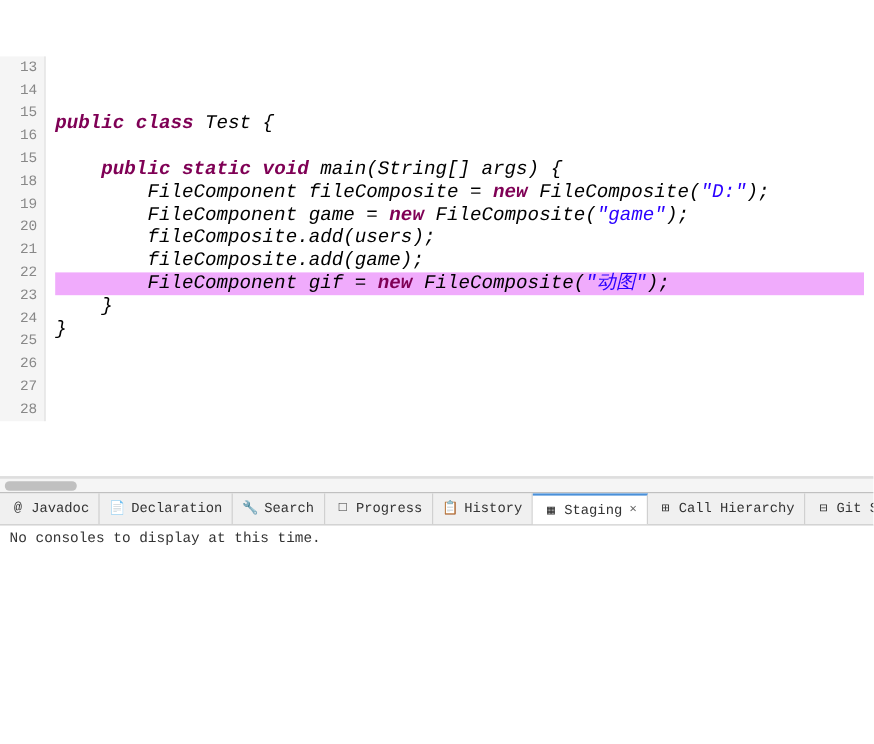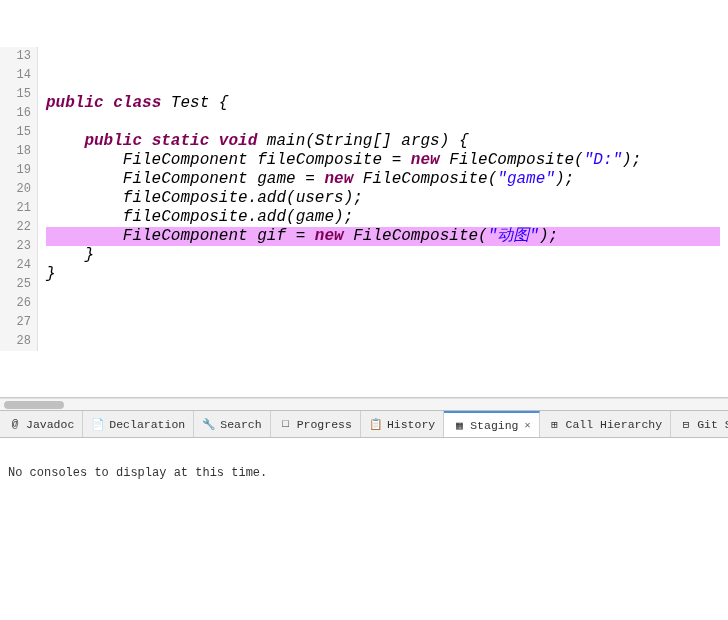--- a/index.html
+++ b/index.html
@@ -127,21 +127,20 @@
     }
 
     
     .console-area {
       background: #ffffff;
       flex: 1;
       padding: 4px 8px;
       font-family: 'Courier New', Courier, monospace;
       font-size: 12px;
       color: #333333;
-      margin-top: 24px;
     }
 
     .bottom-panel {
       display: flex;
       flex-direction: column;
       height: 192px;
     }
   </style>
 </head>
 <body>

